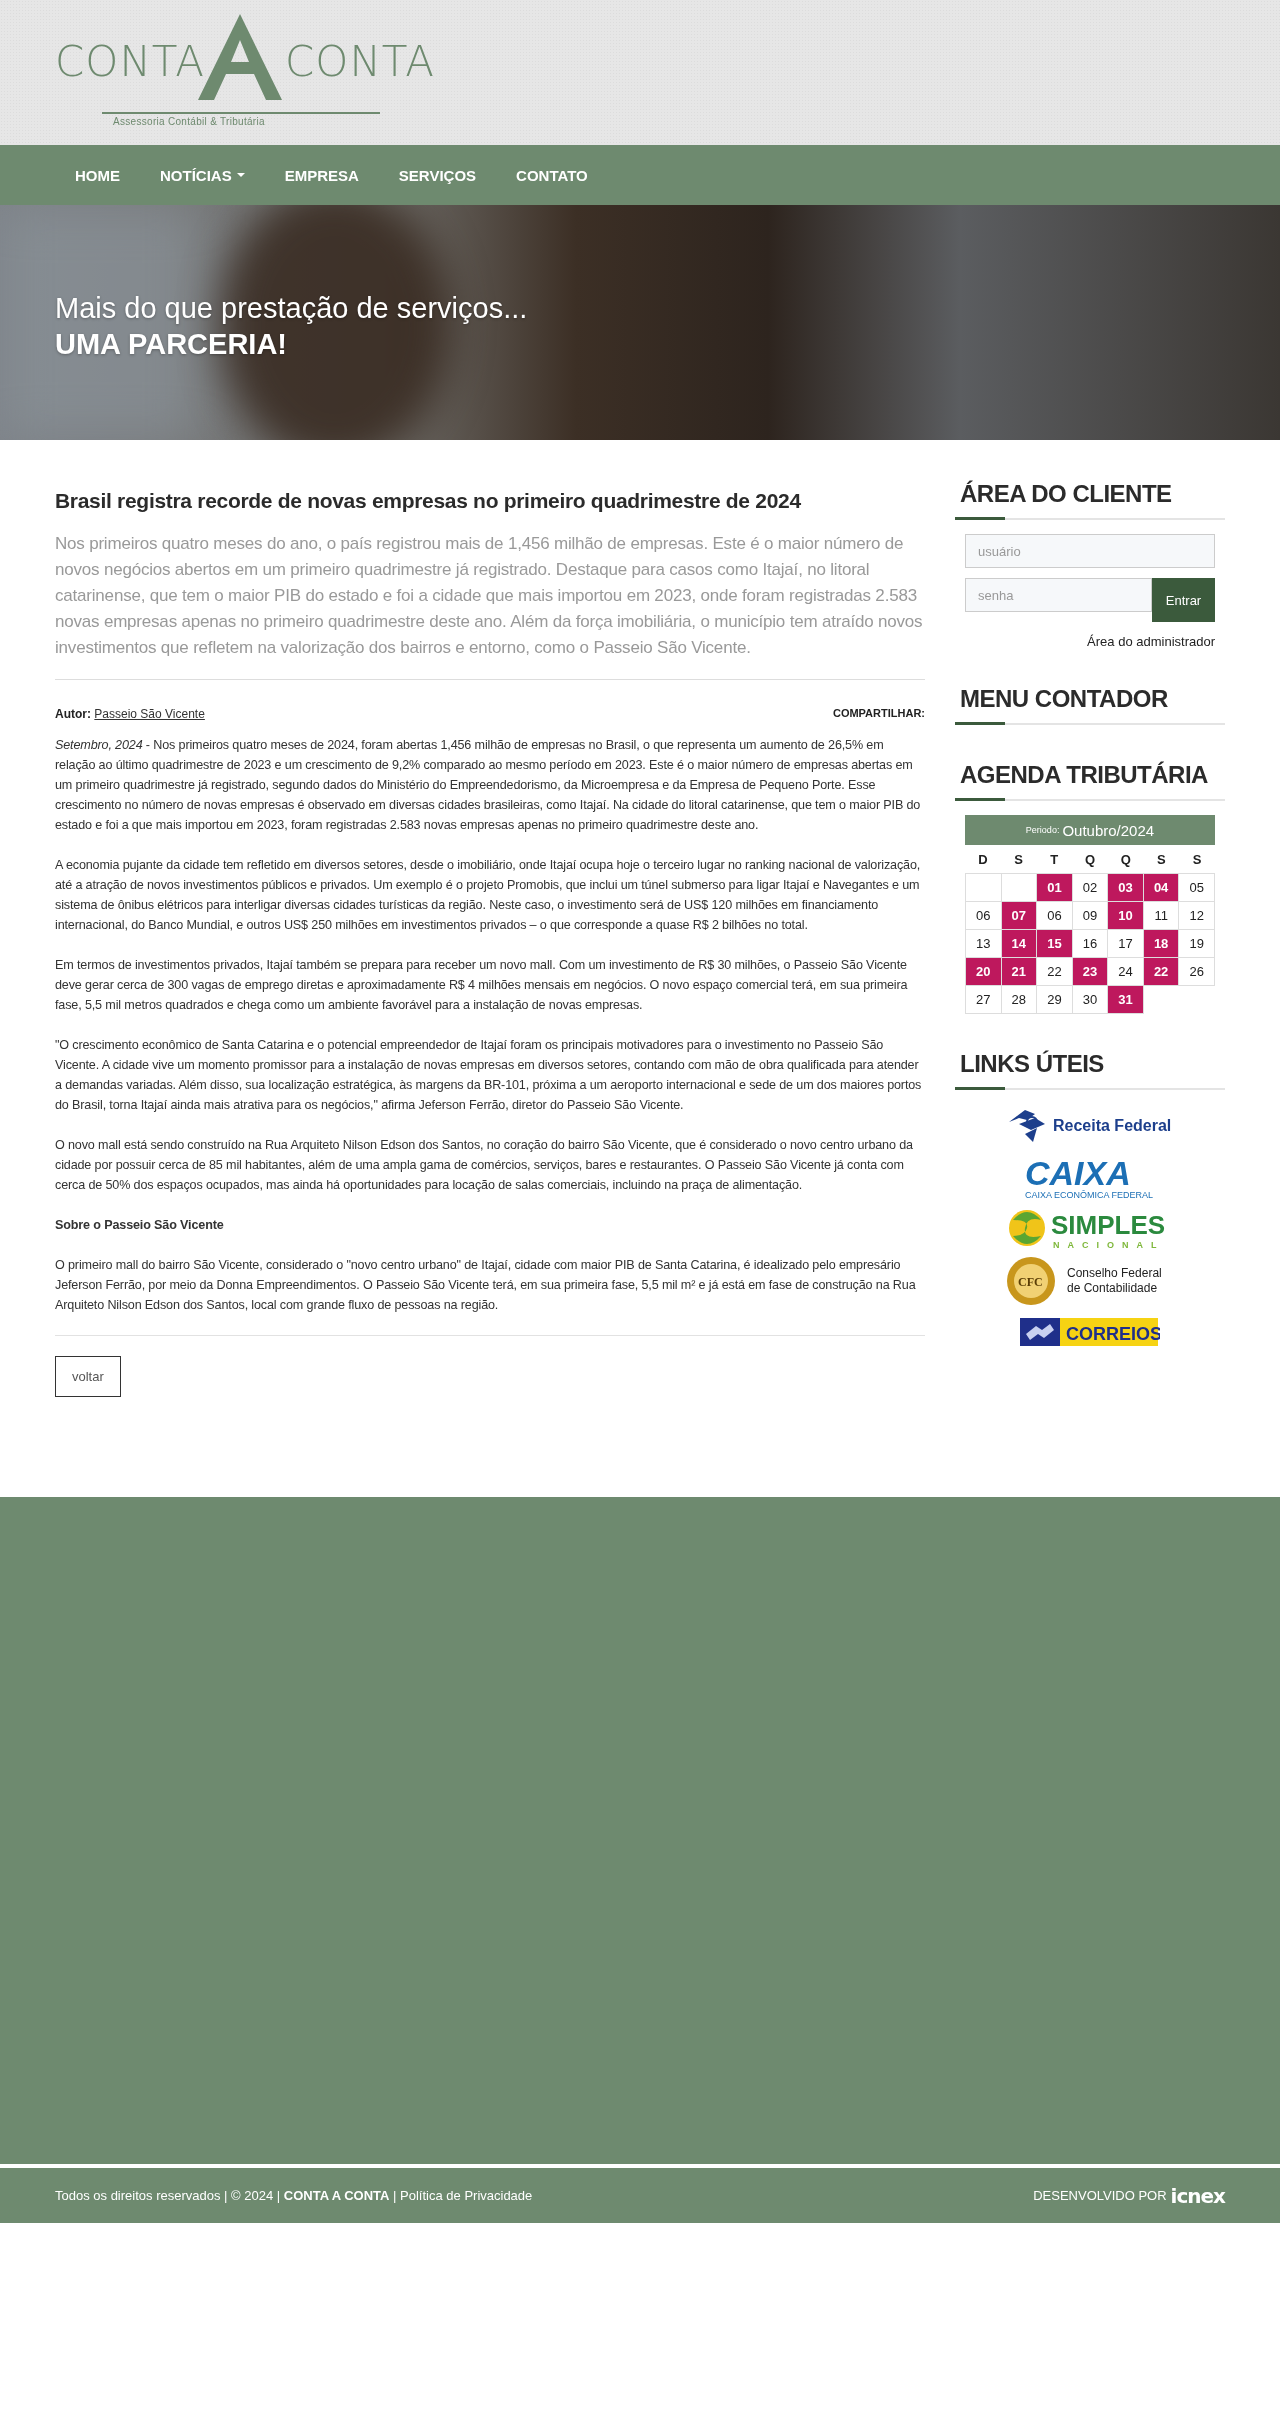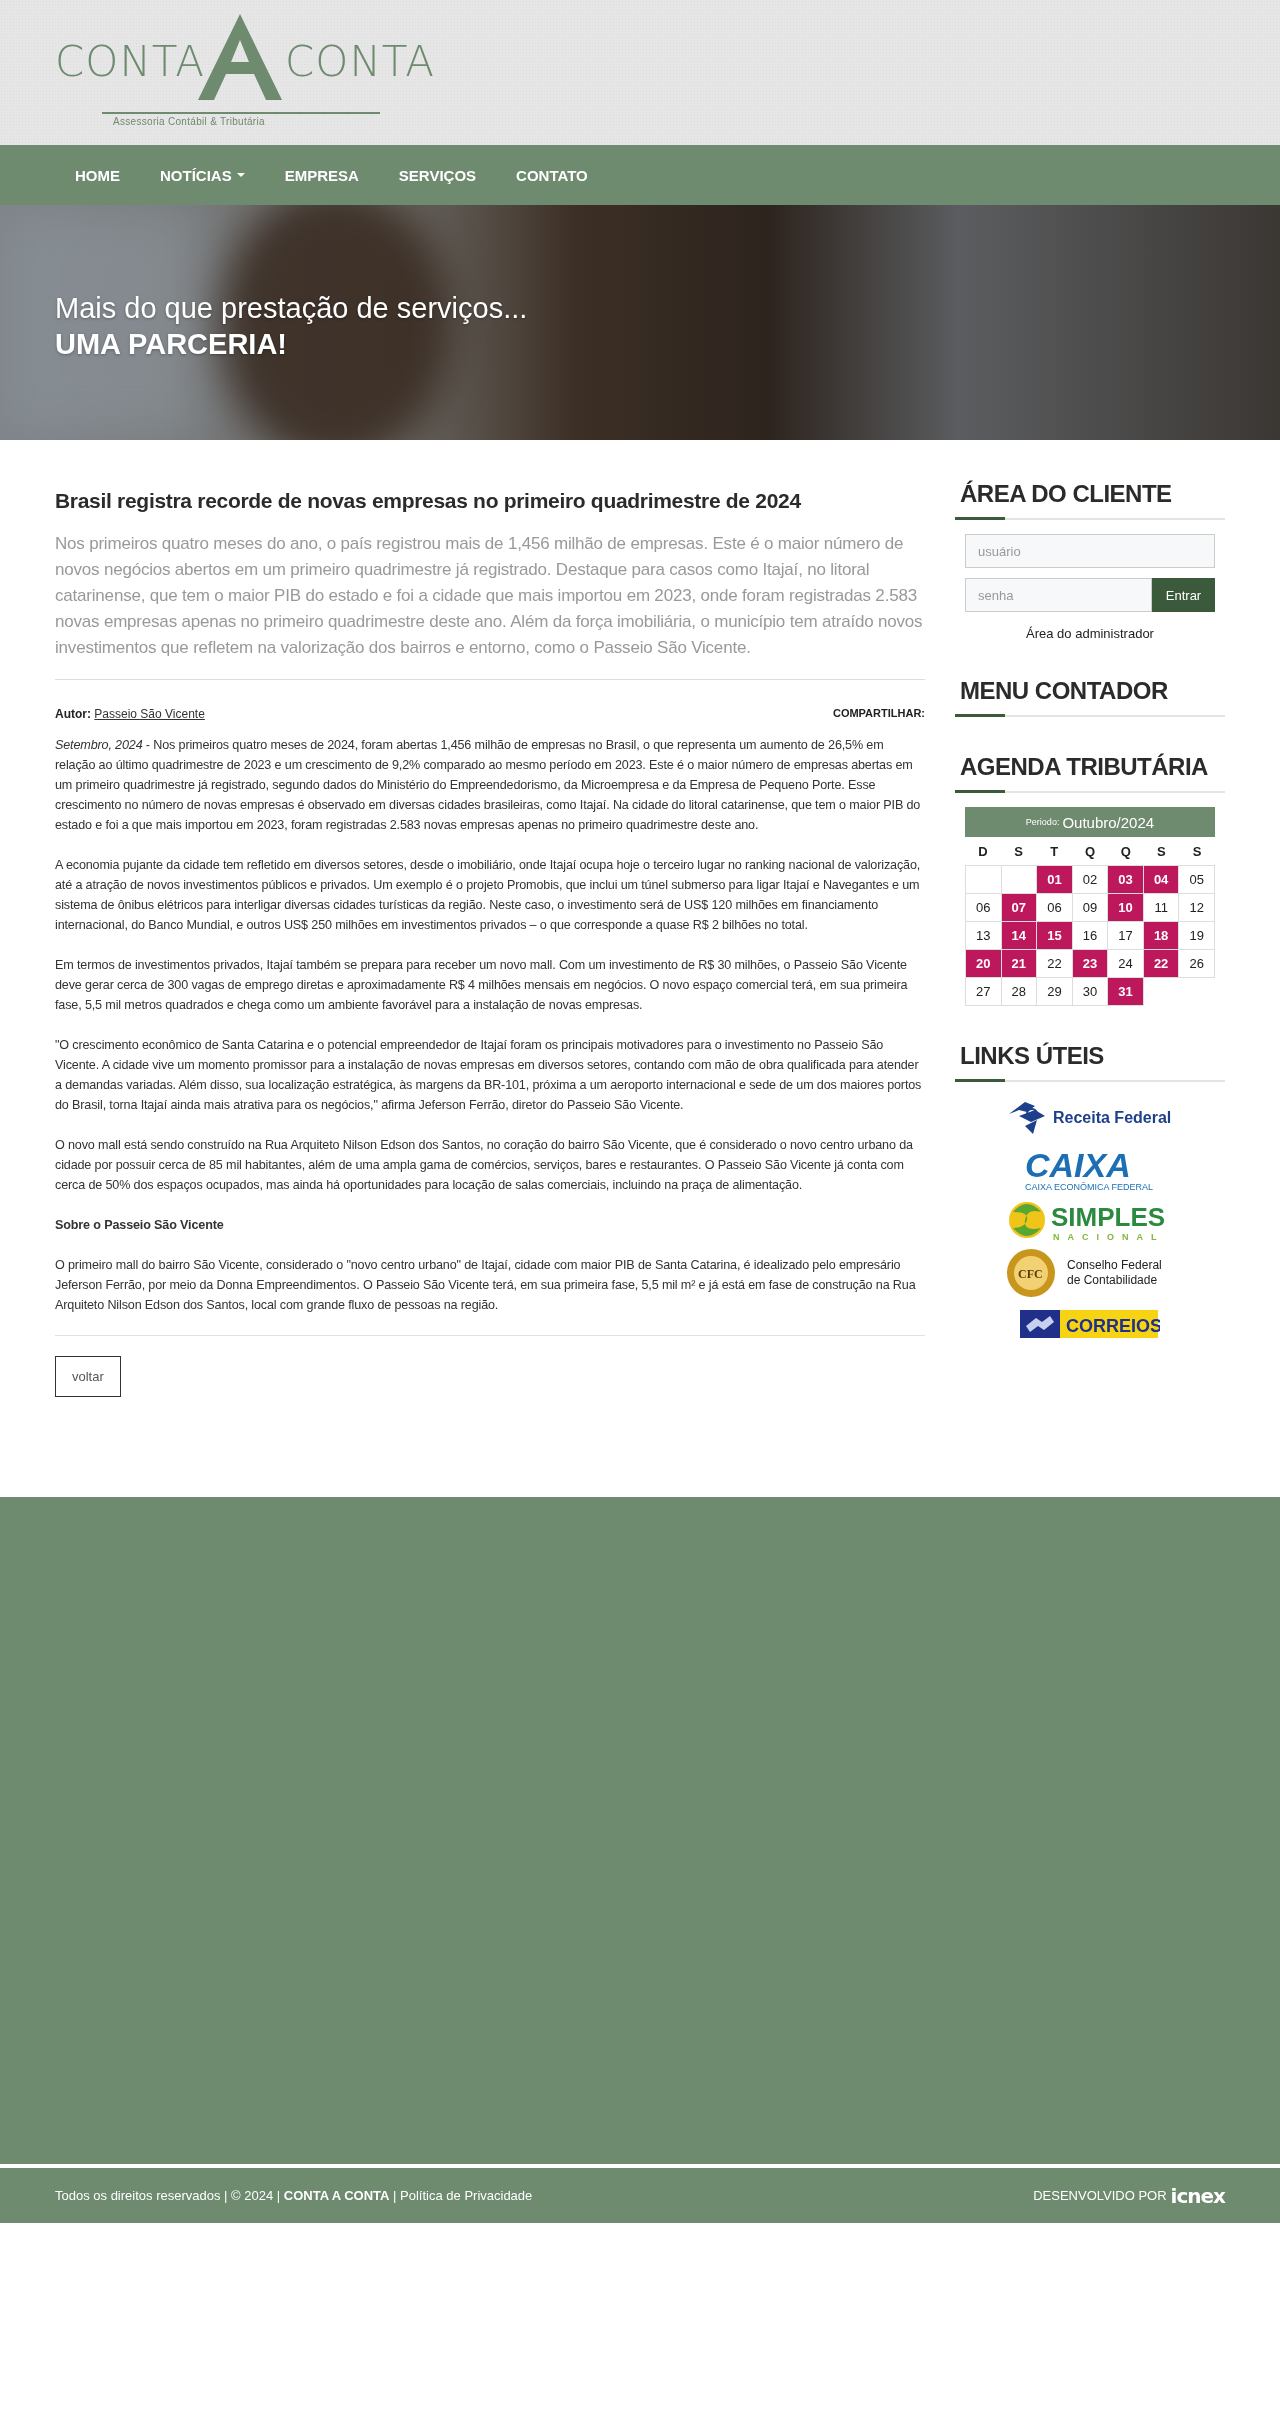--- a/index.html
+++ b/index.html
@@ -57,22 +57,22 @@
 
   
   .widget { margin-bottom: 36px; }
   .widget-title { font-size: 24px; font-weight: bold; color: #2b2b2b; padding-left: 5px; padding-bottom: 10px; letter-spacing: -.5px; }
   .widget-rule { position: relative; height: 2px; background: #e4e4e4; margin-bottom: 14px; }
   .widget-rule::before { content: ""; position: absolute; left: 0; top: -1px; width: 50px; height: 3px; background: #3b5a3c; }
   .login { padding: 0 10px; }
   .field { width: 100%; height: 34px; border: 1px solid #ccc; background: #f6f8fa; font-size: 13px; color: #999; padding: 0 12px; display: flex; align-items: center; margin-bottom: 10px; }
   .login-row { display: flex; }
   .login-row .field { flex: 1; }
-  .enter-btn { width: 63px; height: 34px; background: #3b5a3c; color: #fff; font-size: 13px; display: flex; align-items: center; justify-content: center; }
-  .admin-link { text-align: center; font-size: 13px; color: #222; margin-top: 4px; }
+  .enter-btn { width: 63px; height: 44px; background: #3b5a3c; color: #fff; font-size: 13px; display: flex; align-items: center; justify-content: center; }
+  .admin-link { text-align: right; font-size: 13px; color: #222; margin-top: 12px; }
   .menu-box { border: 2px solid #6e8a6f; outline: 1px solid #b8c5b8; }
   .menu-item { background: #6e8a6f; color: #fff; font-weight: bold; font-size: 15px; padding: 0 10px; height: 35px; display: flex; align-items: center; border-bottom: 1px solid #fff; }
   .menu-item:last-child { border-bottom: none; }
   .cal { padding: 0 10px; }
   .cal-head { background: #6e8a6f; color: #fff; text-align: center; height: 30px; display: flex; align-items: center; justify-content: center; gap: 3px; }
   .cal-head small { font-size: 9px; }
   .cal-head span.month { font-size: 15px; }
   .cal-dow { display: grid; grid-template-columns: repeat(7, 1fr); text-align: center; font-size: 13px; font-weight: bold; color: #222; height: 28px; align-items: center; }
   .cal-grid { display: grid; grid-template-columns: repeat(7, 1fr); border-left: 1px solid #ddd; border-top: 1px solid #ddd; }
   .cal-cell { height: 28px; display: flex; align-items: center; justify-content: center; font-size: 13px; color: #222; border-right: 1px solid #ddd; border-bottom: 1px solid #ddd; }

